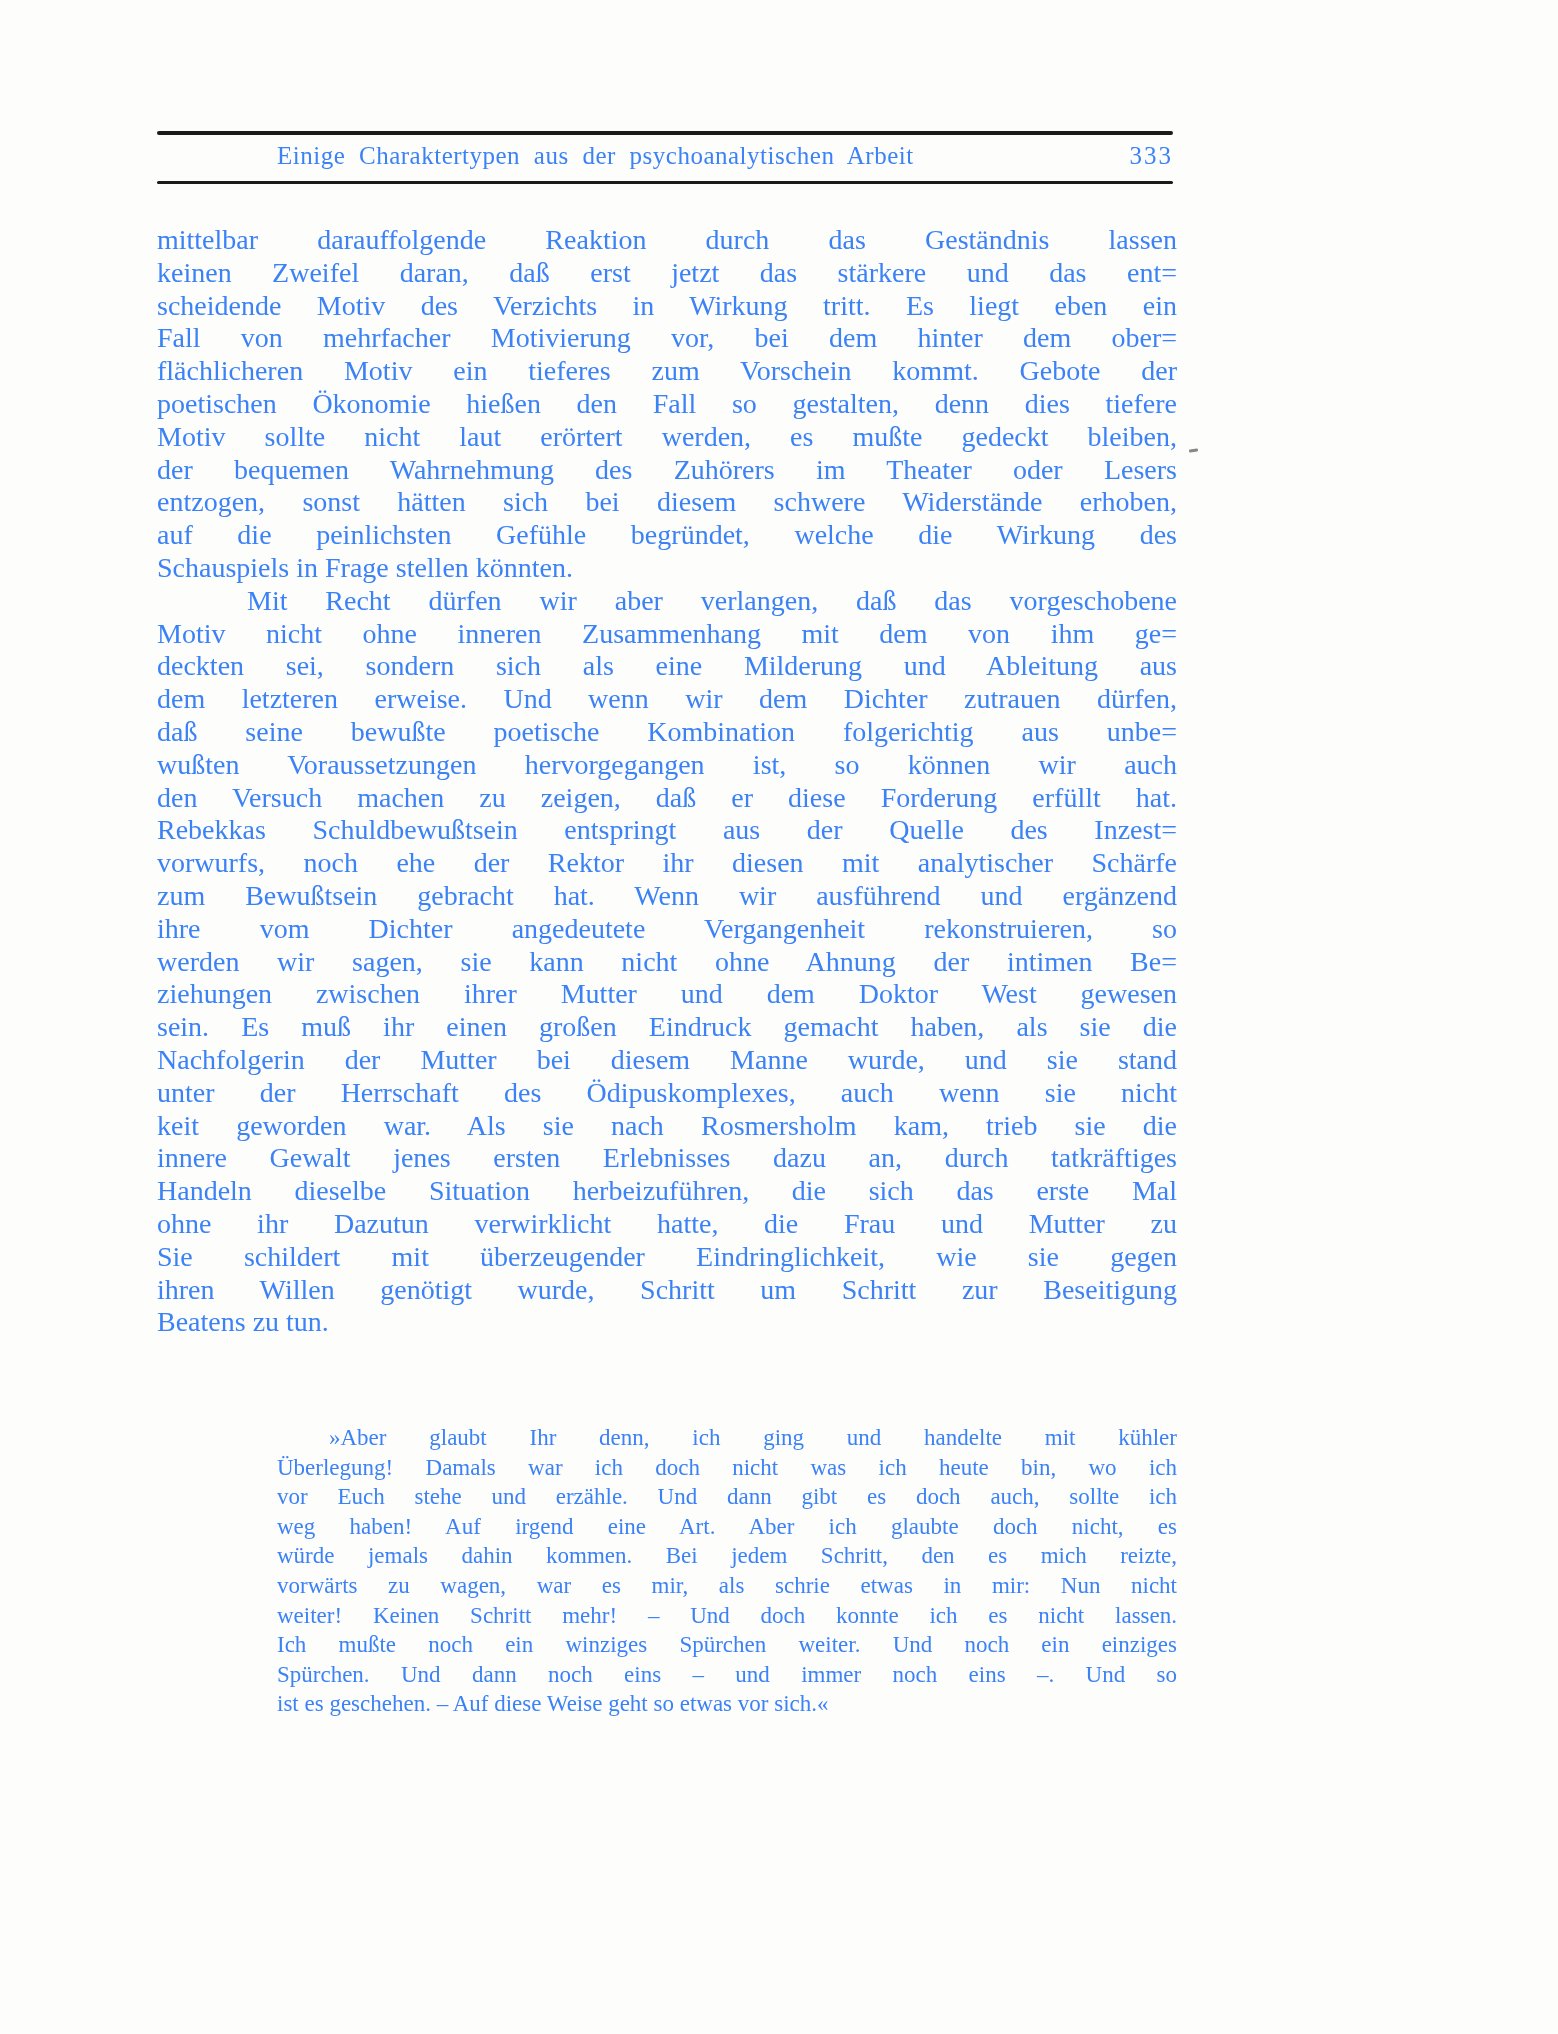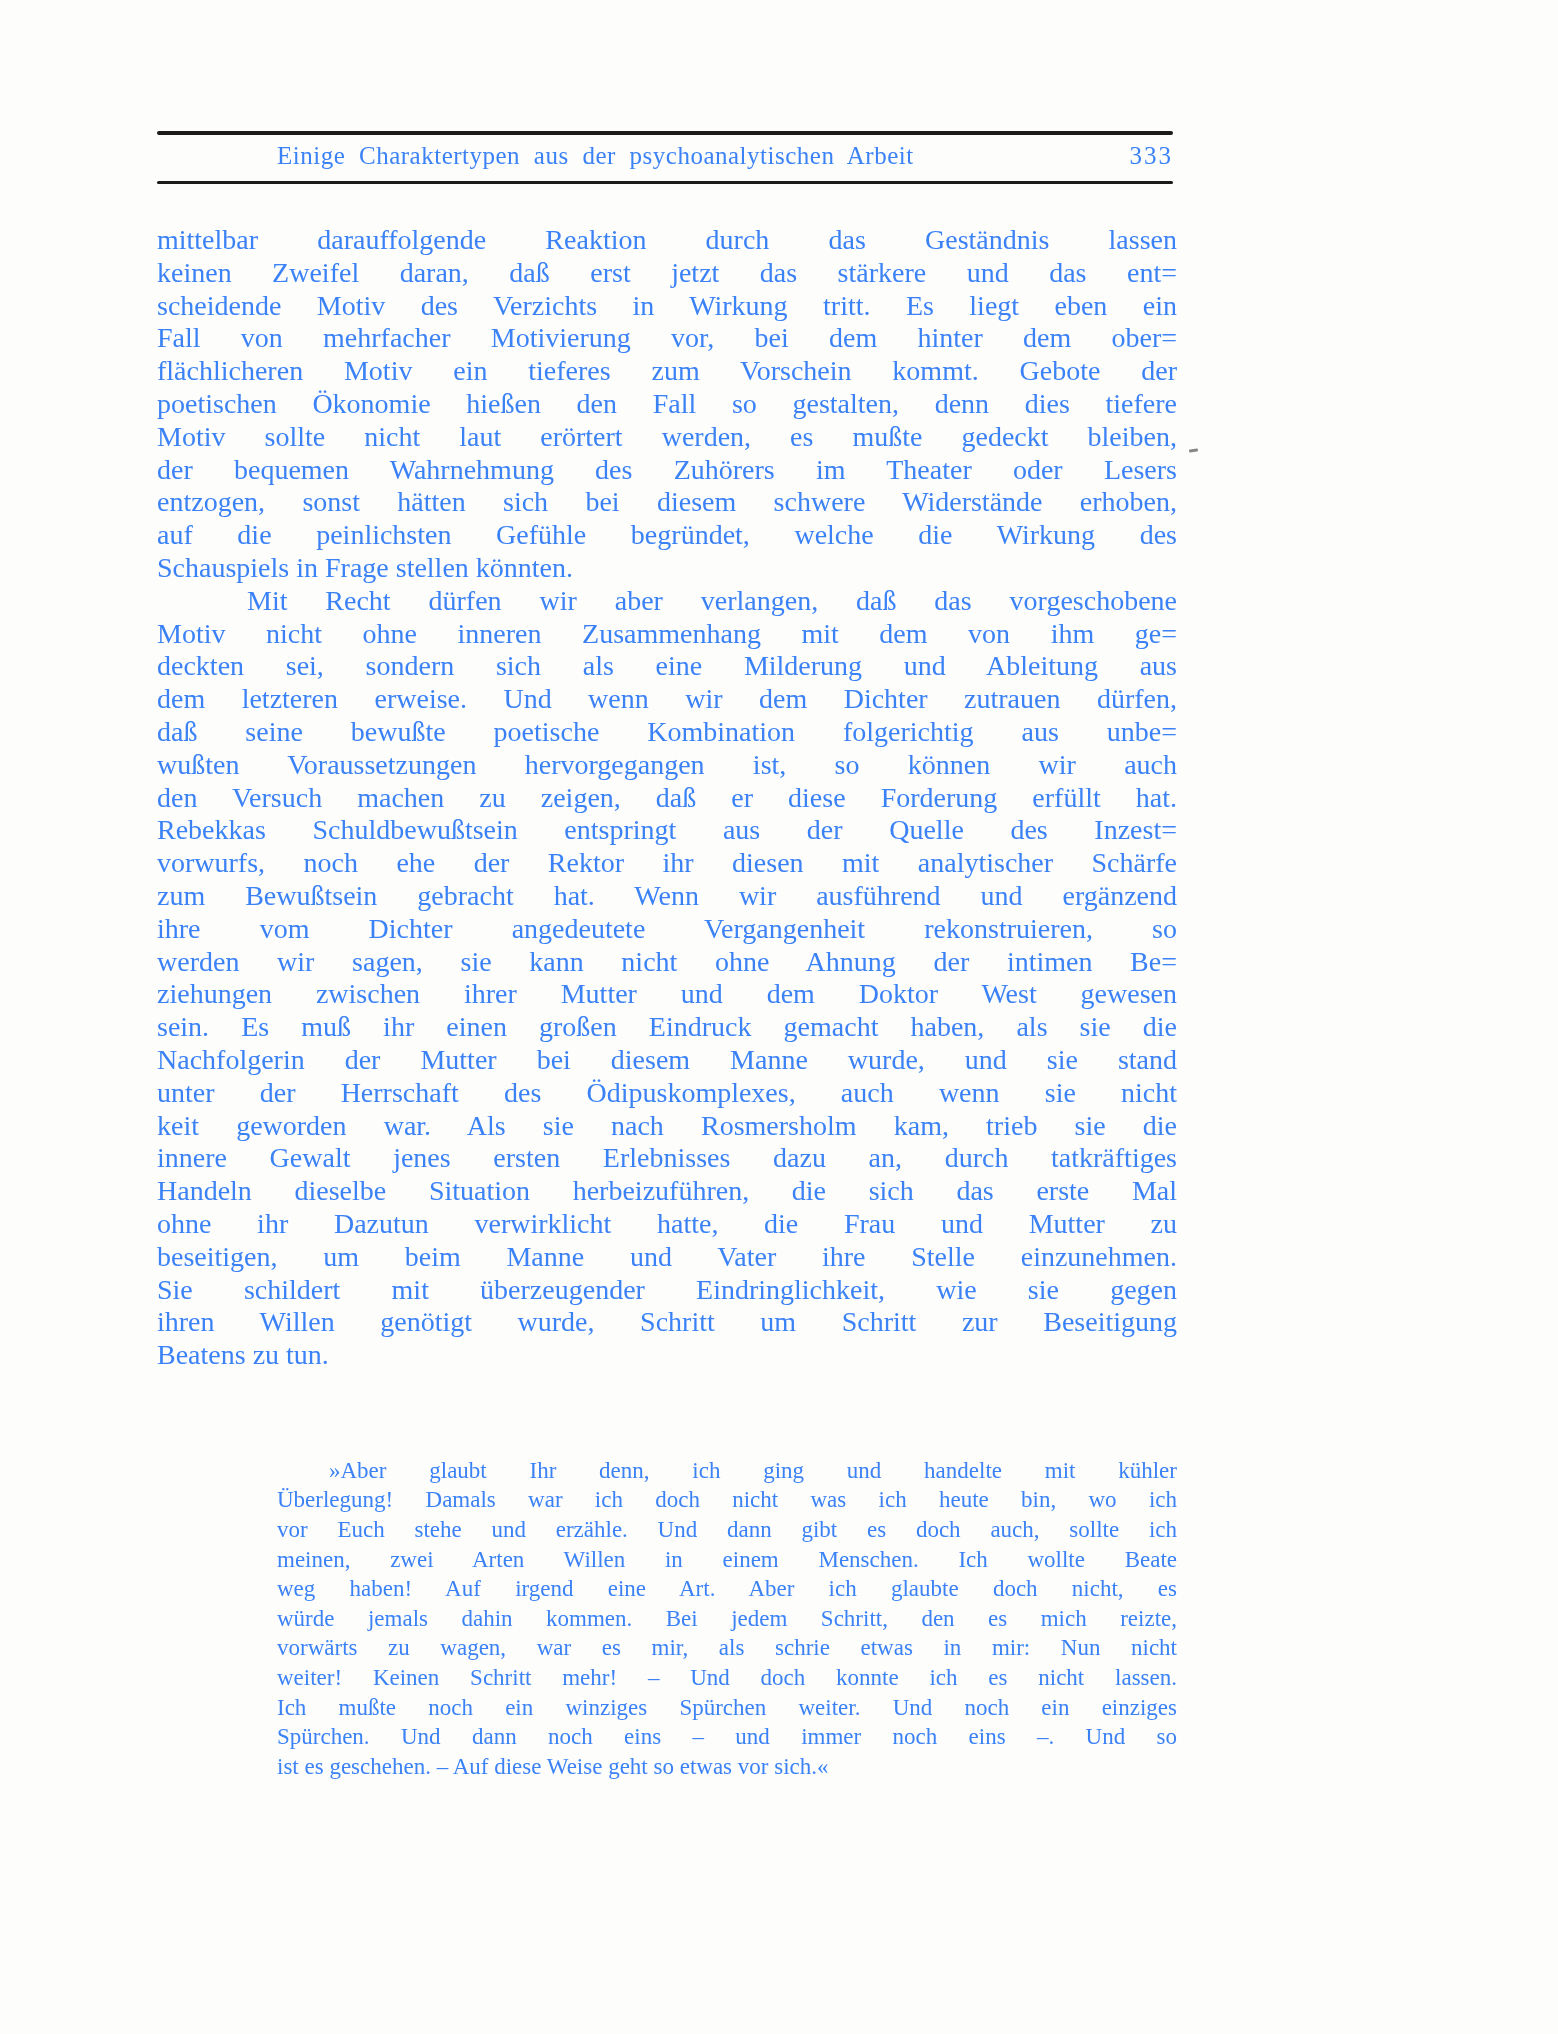--- a/index.html
+++ b/index.html
@@ -127,30 +127,28 @@
         <div class="line">ihre vom Dichter angedeutete Vergangenheit rekonstruieren, so</div>
         <div class="line">werden wir sagen, sie kann nicht ohne Ahnung der intimen Be=</div>
         <div class="line">ziehungen zwischen ihrer Mutter und dem Doktor West gewesen</div>
         <div class="line">sein. Es muß ihr einen großen Eindruck gemacht haben, als sie die</div>
         <div class="line">Nachfolgerin der Mutter bei diesem Manne wurde, und sie stand</div>
         <div class="line">unter der Herrschaft des Ödipuskomplexes, auch wenn sie nicht</div>
         <div class="line">keit geworden war. Als sie nach Rosmersholm kam, trieb sie die</div>
         <div class="line">innere Gewalt jenes ersten Erlebnisses dazu an, durch tatkräftiges</div>
         <div class="line">Handeln dieselbe Situation herbeizuführen, die sich das erste Mal</div>
         <div class="line">ohne ihr Dazutun verwirklicht hatte, die Frau und Mutter zu</div>
-        <div class="line">beseitigen, um beim Manne und Vater ihre Stelle einzunehmen.</div>
         <div class="line">Sie schildert mit überzeugender Eindringlichkeit, wie sie gegen</div>
         <div class="line">ihren Willen genötigt wurde, Schritt um Schritt zur Beseitigung</div>
         <div class="line last">Beatens zu tun.</div>
       </div>
     <div class="quote">
         <div class="line first-indent">»Aber glaubt Ihr denn, ich ging und handelte mit kühler</div>
         <div class="line">Überlegung! Damals war ich doch nicht was ich heute bin, wo ich</div>
         <div class="line">vor Euch stehe und erzähle. Und dann gibt es doch auch, sollte ich</div>
-        <div class="line">meinen, zwei Arten Willen in einem Menschen. Ich wollte Beate</div>
         <div class="line">weg haben! Auf irgend eine Art. Aber ich glaubte doch nicht, es</div>
         <div class="line">würde jemals dahin kommen. Bei jedem Schritt, den es mich reizte,</div>
         <div class="line">vorwärts zu wagen, war es mir, als schrie etwas in mir: Nun nicht</div>
         <div class="line">weiter! Keinen Schritt mehr! – Und doch konnte ich es nicht lassen.</div>
         <div class="line">Ich mußte noch ein winziges Spürchen weiter. Und noch ein einziges</div>
         <div class="line">Spürchen. Und dann noch eins – und immer noch eins –. Und so</div>
         <div class="line last">ist es geschehen. – Auf diese Weise geht so etwas vor sich.«</div>
       </div>
   </div>
 

